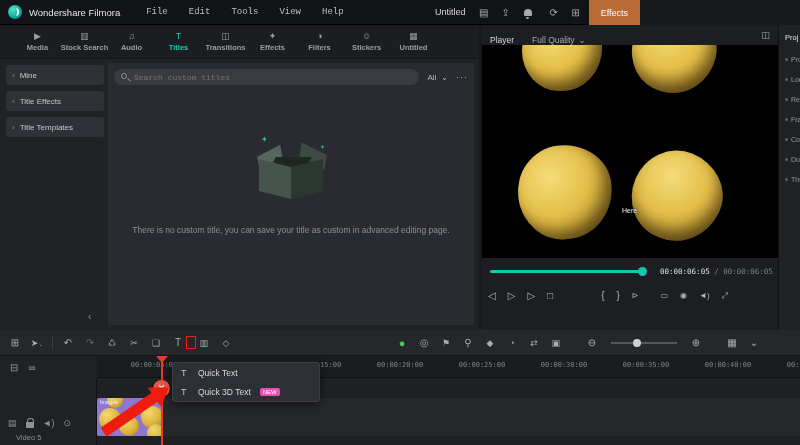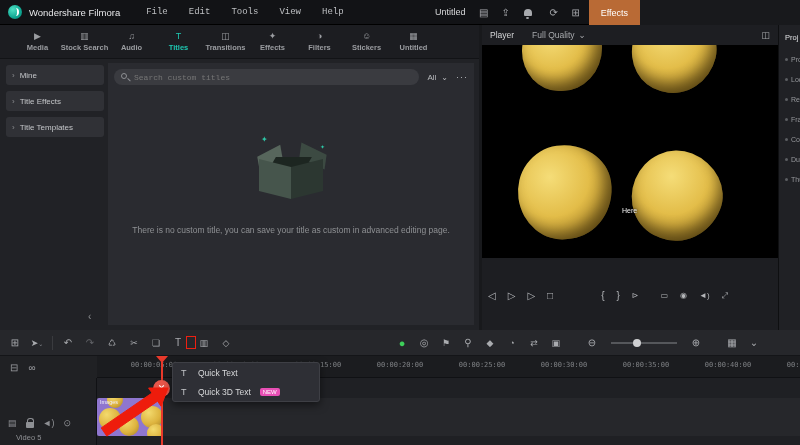--- a/index.html
+++ b/index.html
@@ -70,21 +70,21 @@
     transform:skewY(14deg); }
   .b-right { position:absolute; left:48px; top:30px; width:32px; height:32px; background:#2c3731;
     transform:skewY(-14deg); }
   .b-inner { position:absolute; left:30px; top:24px; width:36px; height:10px; background:#1d2621;
     transform:skewX(-30deg); }
   .empty-text { color:#8e9093; font-size:8.5px; }
   .collapse-btn { position:absolute; left:88px; bottom:8px; color:#8e9093; font-size:10px; cursor:pointer; }
 
   
   .preview { position:absolute; top:25px; left:482px; width:296px; height:305px; background:#1d1e22; }
-  .pv-head { position:absolute; top:0; left:0; right:0; height:20px; display:flex; align-items:center; padding:0 8px; }
+  .pv-head { position:absolute; top:0; left:0; right:0; height:20px; display:flex; align-items:flex-end; padding:0 8px; }
   .pv-label { color:#d6d7d9; font-size:8.5px; margin-right:18px; }
   .pv-quality { color:#a7a9ad; font-size:8.5px; display:flex; gap:4px; align-items:center; cursor:pointer; }
   .pv-disp { position:absolute; right:8px; top:5px; color:#a7a9ad; font-size:9px; cursor:pointer; }
   .video { position:absolute; top:20px; left:0; width:296px; height:213px; background:#000; overflow:hidden; }
   .cookie { position:absolute; border-radius:48% 52% 50% 46% / 50% 46% 54% 50%;
     background:radial-gradient(circle at 36% 32%, #f5dd78, #e3bd49 45%, #b48d2a 75%, #6e5615 100%);
     box-shadow:inset -6px -8px 14px rgba(0,0,0,.45); }
   .pv-overlay-text { position:absolute; color:#f2f2f2; font-size:7px; text-shadow:0 0 2px #000; }
   .pv-progress { position:absolute; top:241px; left:8px; width:290px; height:10px; }
   .pv-bar { position:absolute; left:0; top:4px; width:152px; height:3px; border-radius:2px; background:#15c7ae; }
@@ -277,20 +277,29 @@
     </div>
 
     <div class="video">
       <div class="cookie" style="left:40px; top:-34px; width:80px; height:80px;"></div>
       <div class="cookie" style="left:150px; top:-36px; width:84px; height:84px; transform:rotate(14deg);"></div>
       <div class="cookie" style="left:36px; top:100px; width:94px; height:94px; transform:rotate(-8deg);"></div>
       <div class="cookie" style="left:150px; top:106px; width:90px; height:90px; transform:rotate(22deg);"></div>
       <span class="pv-overlay-text" style="left:140px; top:162px;">Here</span>
     </div>
 
+    <div class="pv-progress">
+      <div class="pv-bar"></div>
+      <div class="pv-knob"></div>
+      <div class="pv-times mono">
+        <span class="cur">00:00:06:05</span>
+        <span class="sep">/</span>
+        <span class="tot">00:00:06:05</span>
+      </div>
+    </div>
 
     <div class="pv-controls">
       <span class="pc">◁</span>
       <span class="pc">▷</span>
       <span class="pc">▷</span>
       <span class="pc">□</span>
       <span class="pc" style="margin-left:42px;">{</span>
       <span class="pc">}</span>
       <span class="pc small">⊳</span>
       <span class="pc small" style="margin-left:16px;">▭</span>

